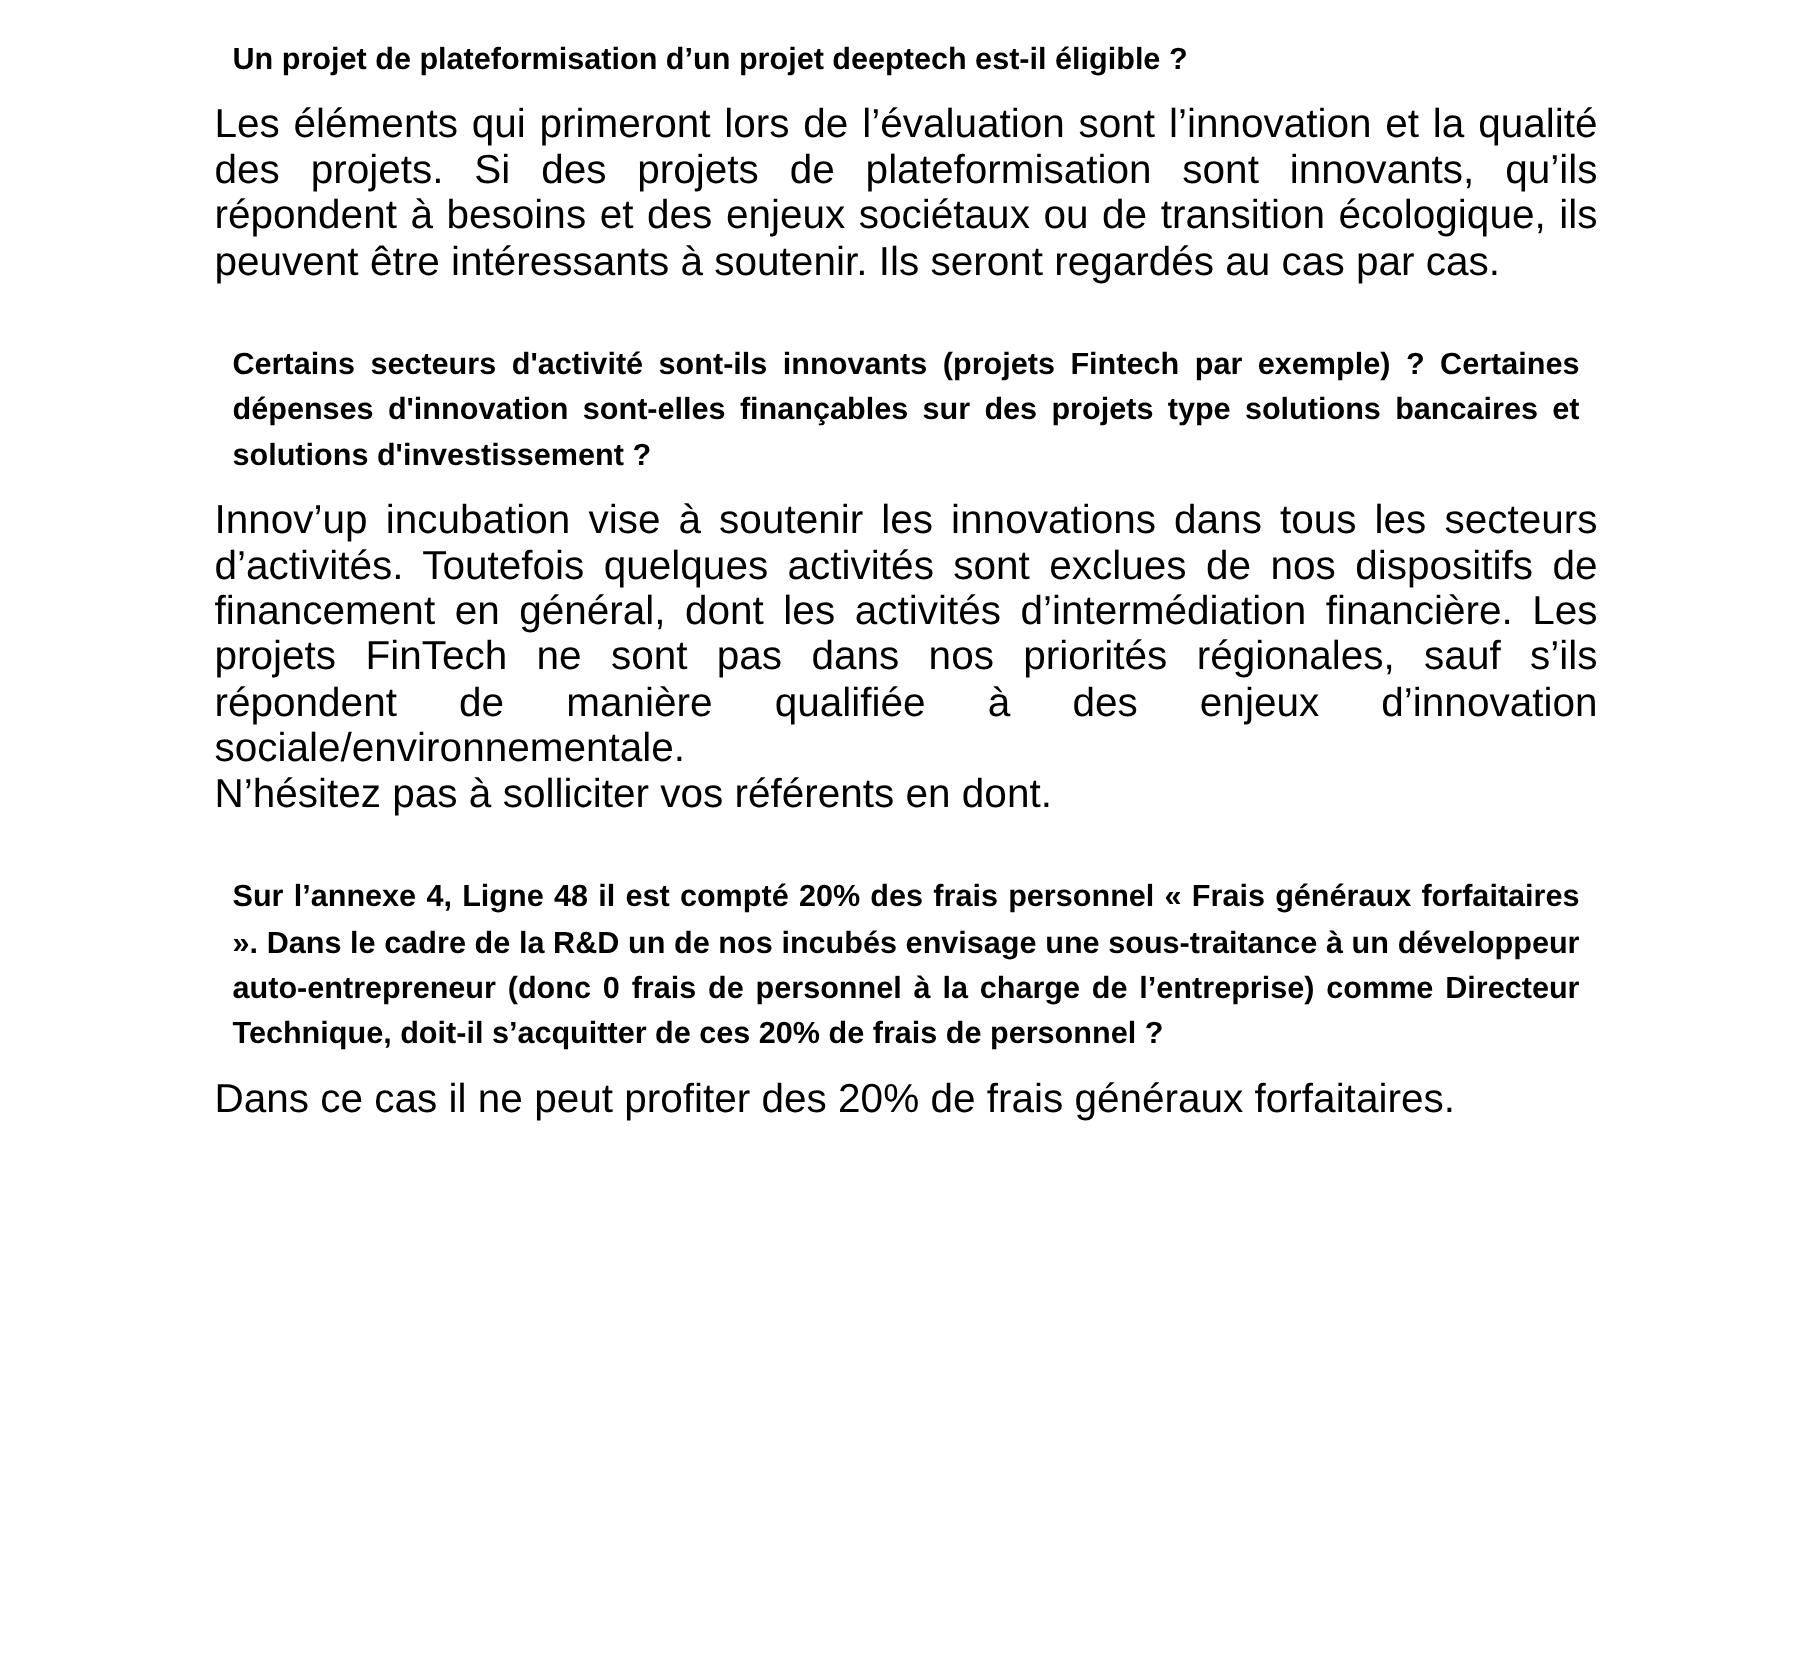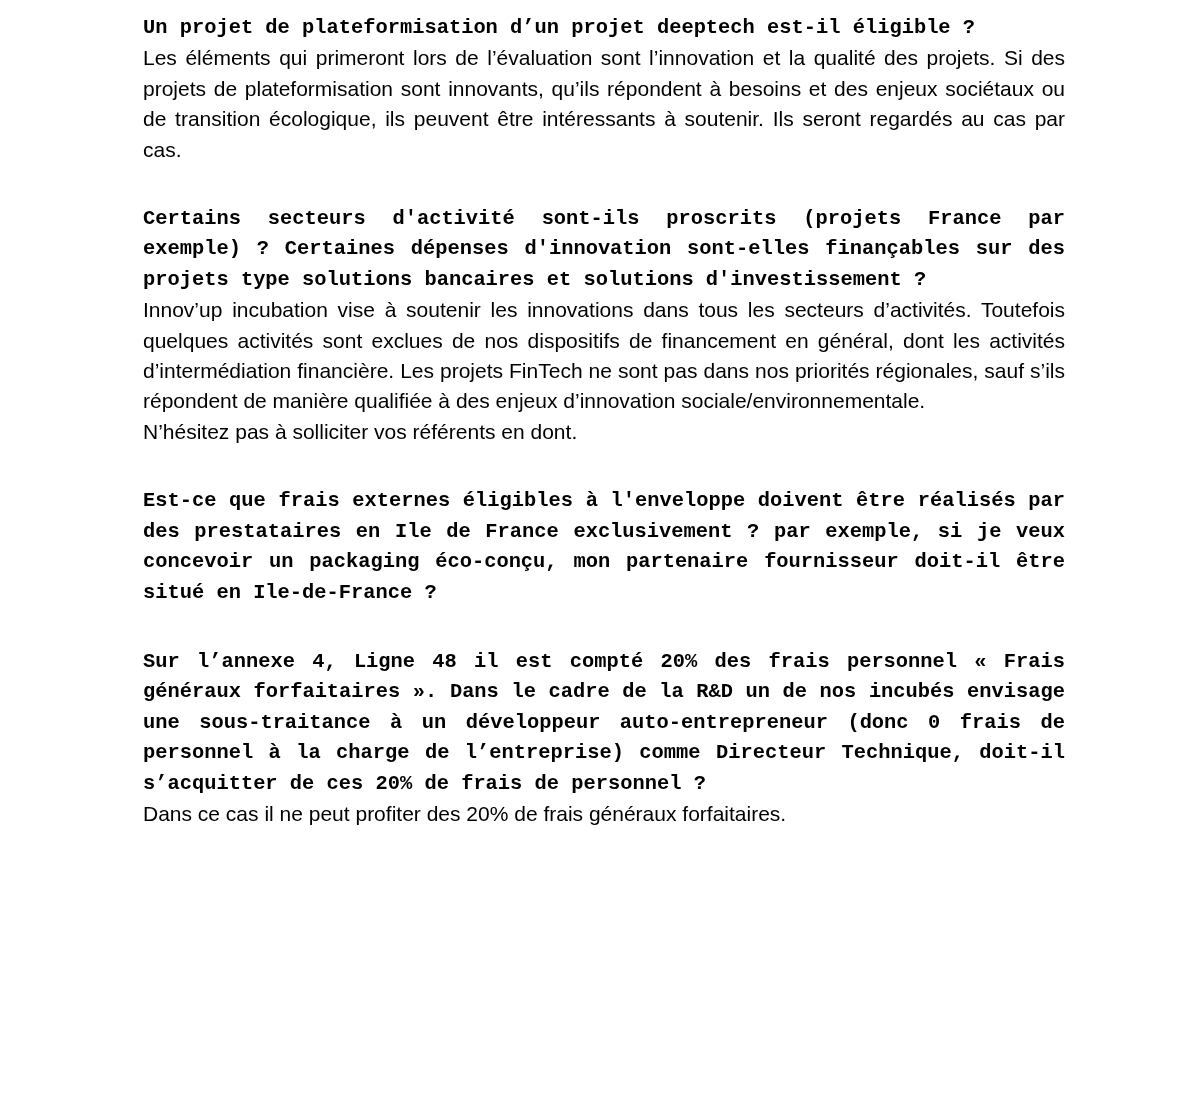--- a/index.html
+++ b/index.html
@@ -21,53 +21,51 @@
     padding: 13px 139px 0 143px;
   }
   .faq-item {
     margin: 0 0 39px 0;
   }
   .faq-question {
     font-weight: bold;
     font-size: 20.4px;
     line-height: 30.4px;
     text-align: justify;
-    margin: 0;
-    font-family: Liberation Mono, monospace;
+    margin: 12px;
   }
   .faq-answer-paragraph {
     font-weight: normal;
-    font-size: 21px;
+    font-size: 27px;
     line-height: 30.4px;
     text-align: justify;
     margin: 0;
   }
 </style>
 </head>
 <body>
 
 <main class="page">
   <div id="faq-list">
   <section class="faq-item">
     <div class="faq-question">Un projet de plateformisation d’un projet deeptech est-il éligible ?</div>
     <div class="faq-answer">
           <div class="faq-answer-paragraph">Les éléments qui primeront lors de l’évaluation sont l’innovation et la qualité des projets. Si des projets de plateformisation sont innovants, qu’ils répondent à besoins et des enjeux sociétaux ou de transition écologique, ils peuvent être intéressants à soutenir. Ils seront regardés au cas par cas.</div>
         </div>
   </section>
 
   <section class="faq-item">
-    <div class="faq-question">Certains secteurs d'activité sont-ils proscrits (projets France par exemple) ? Certaines dépenses d'innovation sont-elles finançables sur des projets type solutions bancaires et solutions d'investissement ?</div>
+    <div class="faq-question">Certains secteurs d'activité sont-ils innovants (projets Fintech par exemple) ? Certaines dépenses d'innovation sont-elles finançables sur des projets type solutions bancaires et solutions d'investissement ?</div>
     <div class="faq-answer">
           <div class="faq-answer-paragraph">Innov’up incubation vise à soutenir les innovations dans tous les secteurs d’activités. Toutefois quelques activités sont exclues de nos dispositifs de financement en général, dont les activités d’intermédiation financière. Les projets FinTech ne sont pas dans nos priorités régionales, sauf s’ils répondent de manière qualifiée à des enjeux d’innovation sociale/environnementale.</div>
           <div class="faq-answer-paragraph">N’hésitez pas à solliciter vos référents en dont.</div>
         </div>
   </section>
 
   <section class="faq-item">
-    <div class="faq-question">Est-ce que frais externes éligibles à l'enveloppe doivent être réalisés par des prestataires en Ile de France exclusivement ? par exemple, si je veux concevoir un packaging éco-conçu, mon partenaire fournisseur doit-il être situé en Ile-de-France ?</div>
   </section>
 
   <section class="faq-item">
   </section>
 
   <section class="faq-item">
     <div class="faq-question">Sur l’annexe 4, Ligne 48 il est compté 20% des frais personnel « Frais généraux forfaitaires ». Dans le cadre de la R&amp;D un de nos incubés envisage une sous-traitance à un développeur auto-entrepreneur (donc 0 frais de personnel à la charge de l’entreprise) comme Directeur Technique, doit-il s’acquitter de ces 20% de frais de personnel ?</div>
     <div class="faq-answer">
           <div class="faq-answer-paragraph">Dans ce cas il ne peut profiter des 20% de frais généraux forfaitaires.</div>
         </div>

